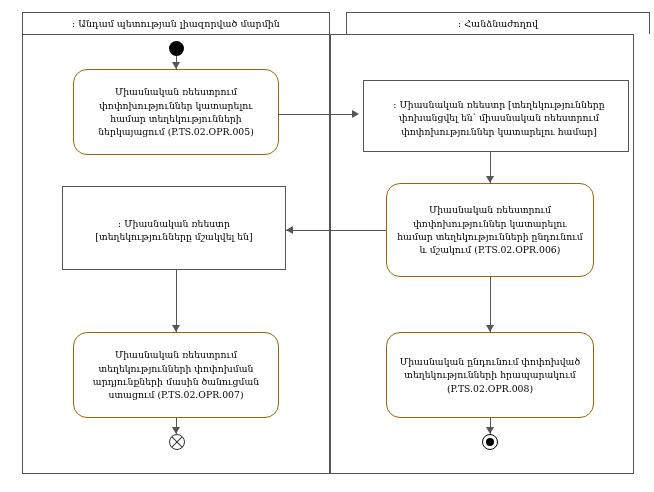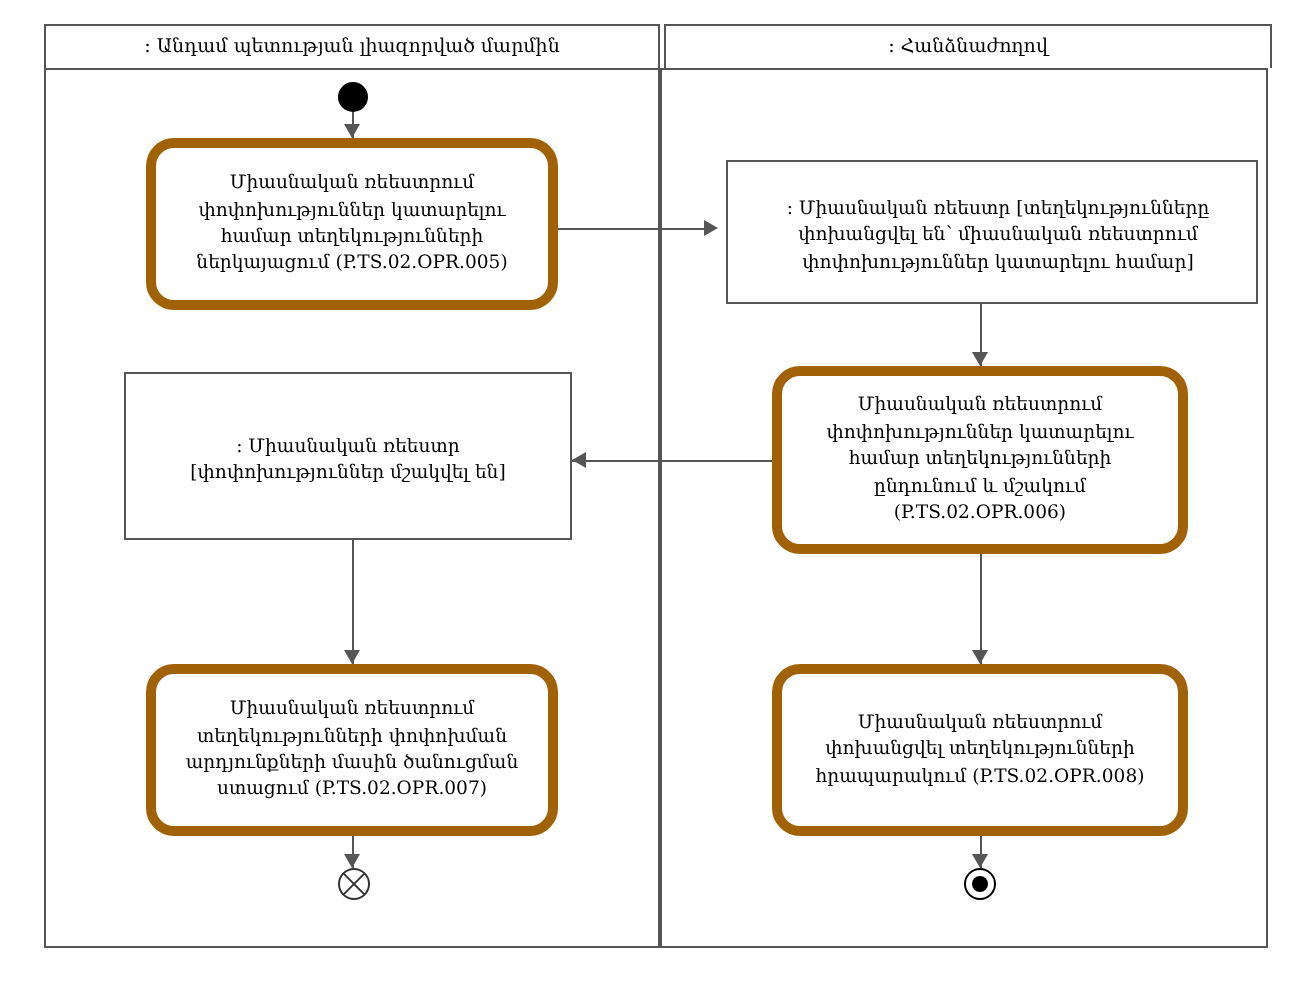--- a/index.html
+++ b/index.html
@@ -47,21 +47,21 @@
     display: flex;
     align-items: center;
     justify-content: center;
     text-align: center;
     font-size: 9.3px;
     line-height: 1.45;
     color: #000000;
     padding: 4px 8px;
   }
   .action {
-    border: 5px solid #a16207;
+    border: 1px solid #a16207;
     border-radius: 14px;
   }
   .object {
     border: 1px solid #555555;
     border-radius: 0;
     align-items: center;
     padding-top: 8px;
   }
   .node span { display: block; }
 
@@ -147,41 +147,41 @@
   }
 </style>
 </head>
 <body>
 
 <div id="canvas">
 
   <div class="lane-header" style="left:22px; top:12px; width:308px; height:22px;">
     <span>: Անդամ պետության լիազորված մարմին</span>
   </div>
-  <div class="lane-header" style="left:332px; top:12px; width:304px; height:22px;">
+  <div class="lane-header" style="left:346px; top:12px; width:304px; height:22px;">
     <span>: Հանձնաժողով</span>
   </div>
 
   <div class="lane-body" style="left:22px; top:34px; width:308px; height:440px;"></div>
   <div class="lane-body" style="left:330px; top:34px; width:304px; height:440px;"></div>
 
   <div class="init-node" style="left:169px; top:41px;"></div>
 
   <div class="edge-v" style="left:176px; top:56px; height:14px;"></div>
   <div class="arrow arrow-down" style="left:172px; top:62px;"></div>
 
   <div class="node action" style="left:73px; top:69px; width:206px; height:86px;">
     <span>Միասնական ռեեստրում փոփոխություններ կատարելու համար տեղեկությունների ներկայացում (P.TS.02.OPR.005)</span>
   </div>
 
   <div class="edge-h" style="left:279px; top:114px; width:77px;"></div>
   <div class="arrow arrow-right" style="left:352px; top:110px;"></div>
 
   <div class="node object" style="left:62px; top:186px; width:224px; height:84px;">
-    <span>: Միասնական ռեեստր [փոփոխություններ մշակվել են]</span>
+    <span>: Միասնական ռեեստր [տեղեկությունները մշակվել են]</span>
   </div>
 
   <div class="edge-v" style="left:176px; top:270px; height:62px;"></div>
   <div class="arrow arrow-down" style="left:172px; top:325px;"></div>
 
   <div class="node action" style="left:73px; top:332px; width:206px; height:86px;justify-content:center;">
     <span>Միասնական ռեեստրում տեղեկությունների փոփոխման արդյունքների մասին ծանուցման ստացում (P.TS.02.OPR.007)</span>
   </div>
 
   <div class="edge-v" style="left:176px; top:418px; height:16px;"></div>
@@ -204,20 +204,20 @@
     <span>Միասնական ռեեստրում փոփոխություններ կատարելու համար տեղեկությունների ընդունում և մշակում (P.TS.02.OPR.006)</span>
   </div>
 
   <div class="edge-h" style="left:286px; top:230px; width:100px;"></div>
   <div class="arrow arrow-left" style="left:286px; top:226px;"></div>
 
   <div class="edge-v" style="left:490px; top:277px; height:55px;"></div>
   <div class="arrow arrow-down" style="left:486px; top:325px;"></div>
 
   <div class="node action" style="left:386px; top:332px; width:208px; height:86px;">
-    <span>Միասնական ռեեստրում փոխանցվել տեղեկությունների հրապարակում (P.TS.02.OPR.008)</span>
+    <span>Միասնական ընդունում փոփոխված տեղեկությունների հրապարակում (P.TS.02.OPR.008)</span>
   </div>
 
   <div class="edge-v" style="left:490px; top:418px; height:16px;"></div>
   <div class="arrow arrow-down" style="left:486px; top:427px;"></div>
   <div class="final-node" style="left:482px; top:434px;"></div>
 
 </div>
 
 </body></html>

